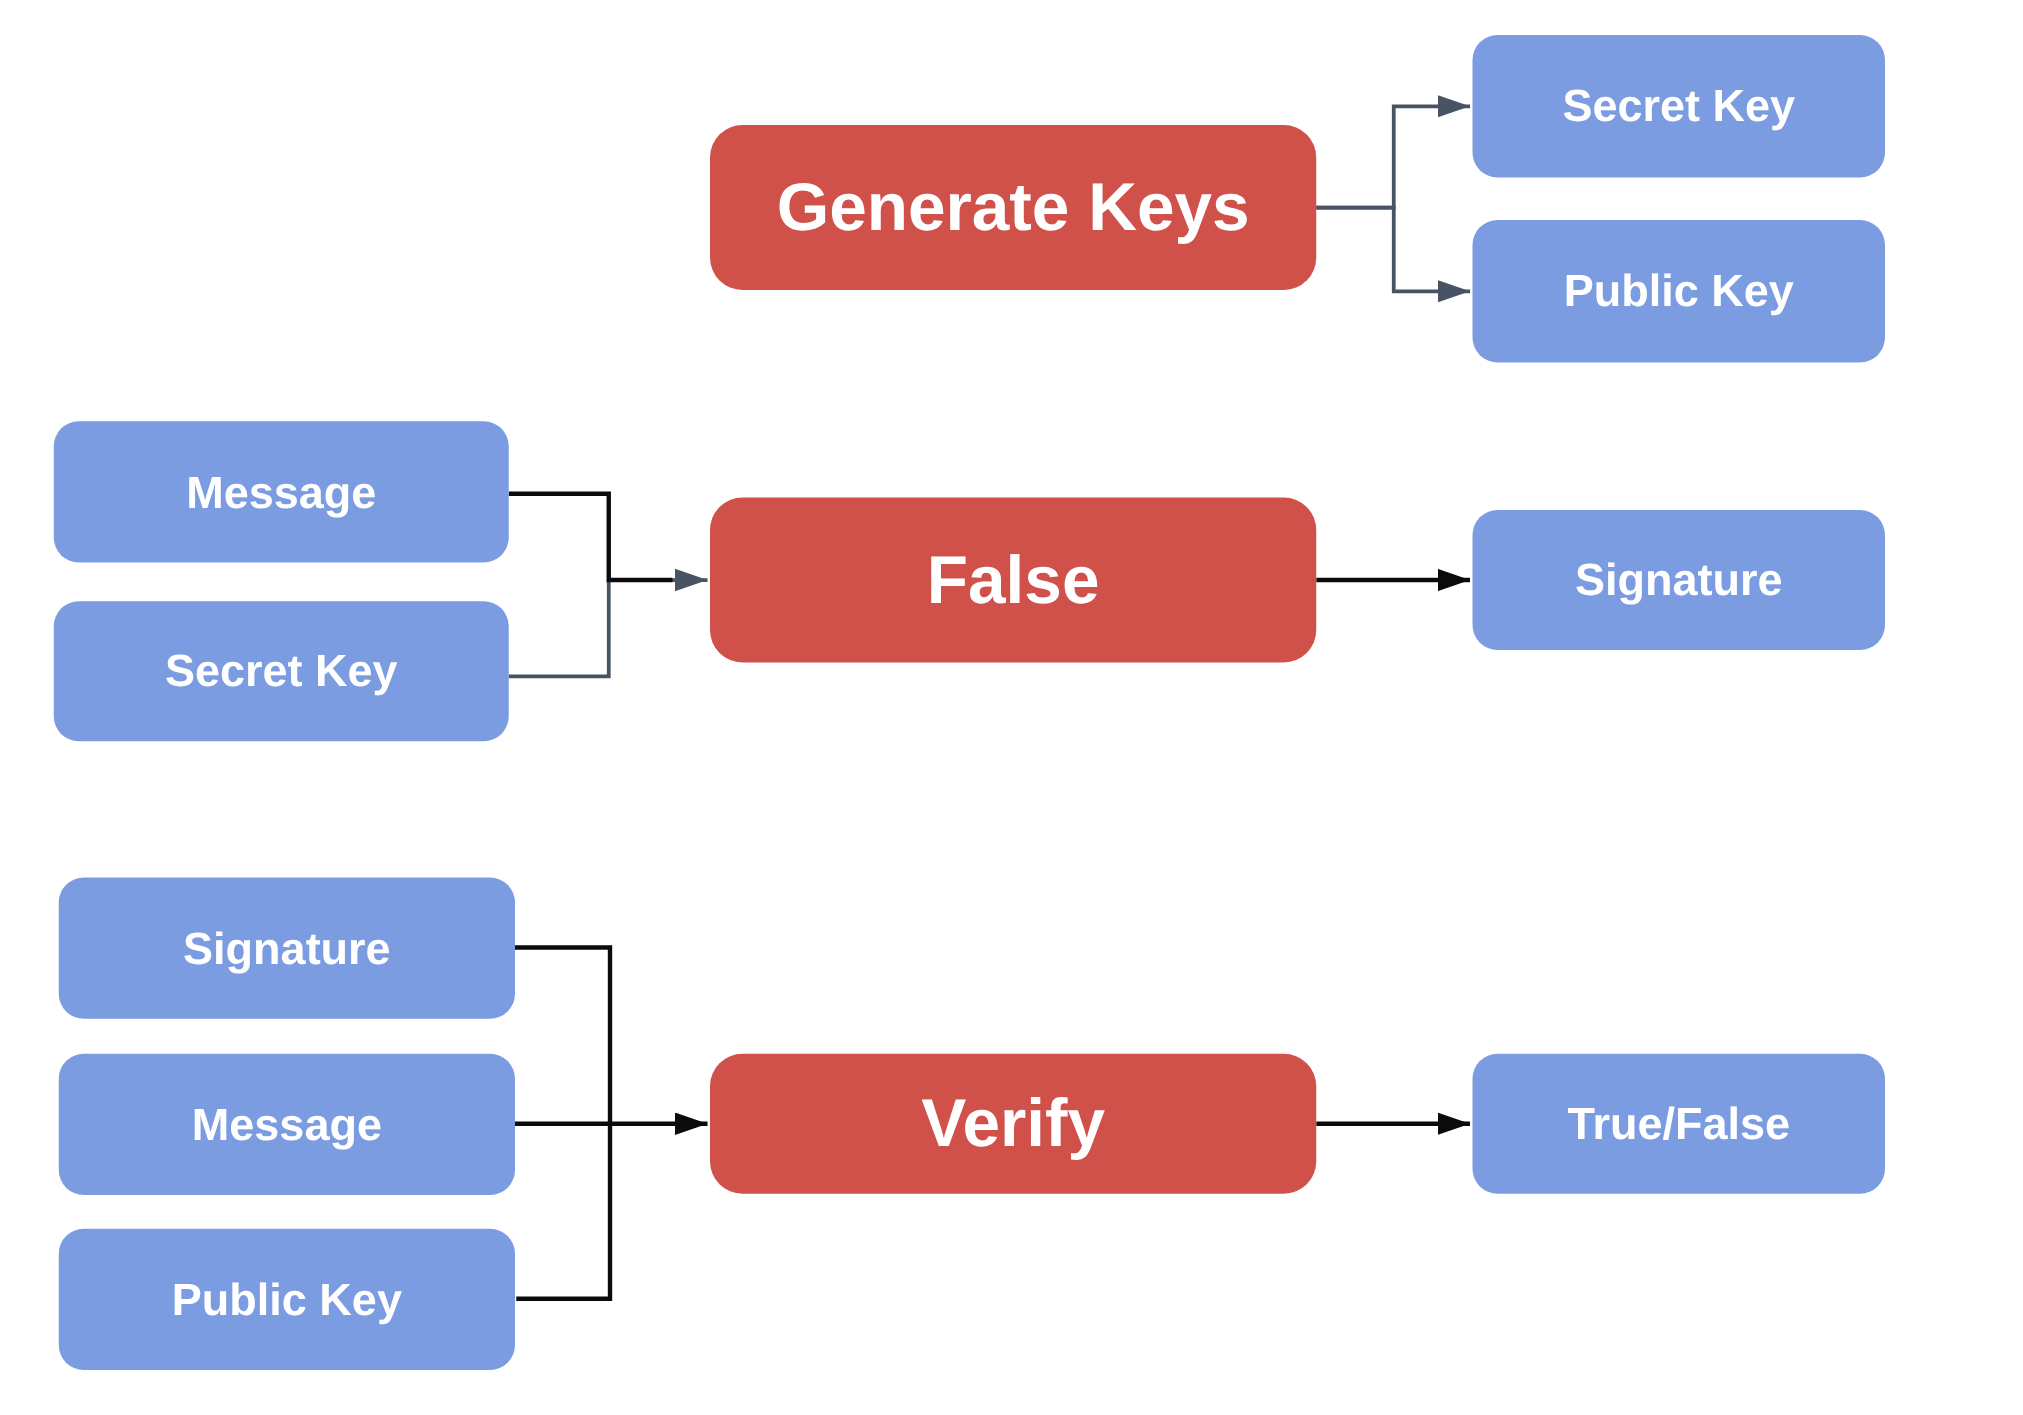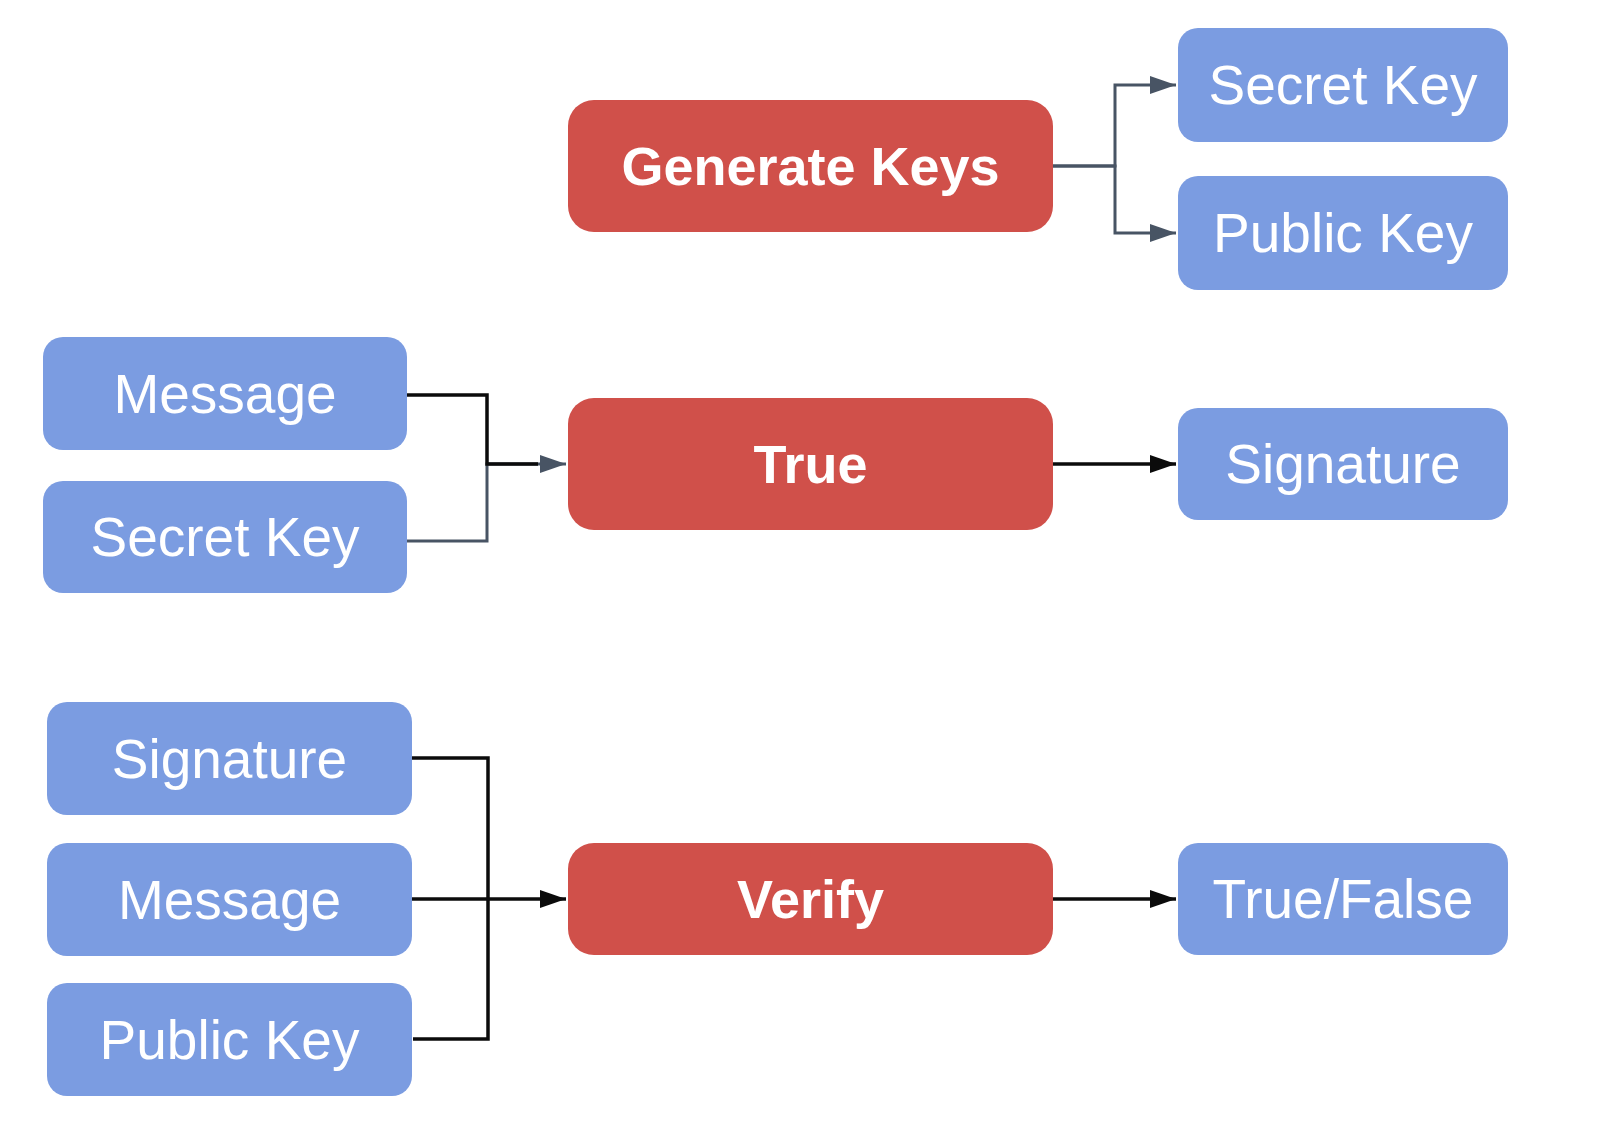--- a/index.html
+++ b/index.html
@@ -28,22 +28,22 @@
     align-items: center;
     justify-content: center;
     color: #ffffff;
     text-align: center;
     box-sizing: border-box;
     white-space: nowrap;
   }
   .node.data {
     background: #7b9ce1;
     border-radius: 20px;
-    font-size: 55px;
-    font-weight: 400;
+    font-size: 36px;
+    font-weight: 700;
   }
   .node.process {
     background: #d0504a;
     border-radius: 26px;
     font-size: 54px;
     font-weight: 700;
   }
 </style>
 </head>
 <body>
@@ -72,21 +72,21 @@
     <path d="M412 899 L566 899" fill="none" stroke="#0b0b0b" stroke-width="3.5" marker-end="url(#arrow-black)"></path>
     <path d="M1053 899 L1176 899" fill="none" stroke="#0b0b0b" stroke-width="3.5" marker-end="url(#arrow-black)"></path>
   </svg>
 
   <div class="node process" style="left:568px; top:100px; width:485px; height:132px;">Generate Keys</div>
   <div class="node data" style="left:1178px; top:28px; width:330px; height:114px;">Secret Key</div>
   <div class="node data" style="left:1178px; top:176px; width:330px; height:114px;">Public Key</div>
 
   <div class="node data" style="left:43px; top:337px; width:364px; height:113px;">Message</div>
   <div class="node data" style="left:43px; top:481px; width:364px; height:112px;">Secret Key</div>
-  <div class="node process" style="left:568px; top:398px; width:485px; height:132px;">True</div>
+  <div class="node process" style="left:568px; top:398px; width:485px; height:132px;">False</div>
   <div class="node data" style="left:1178px; top:408px; width:330px; height:112px;">Signature</div>
 
   <div class="node data" style="left:47px; top:702px; width:365px; height:113px;">Signature</div>
   <div class="node data" style="left:47px; top:843px; width:365px; height:113px;">Message</div>
   <div class="node data" style="left:47px; top:983px; width:365px; height:113px;">Public Key</div>
   <div class="node process" style="left:568px; top:843px; width:485px; height:112px;">Verify</div>
   <div class="node data" style="left:1178px; top:843px; width:330px; height:112px;">True/False</div>
 
 </div>
 

